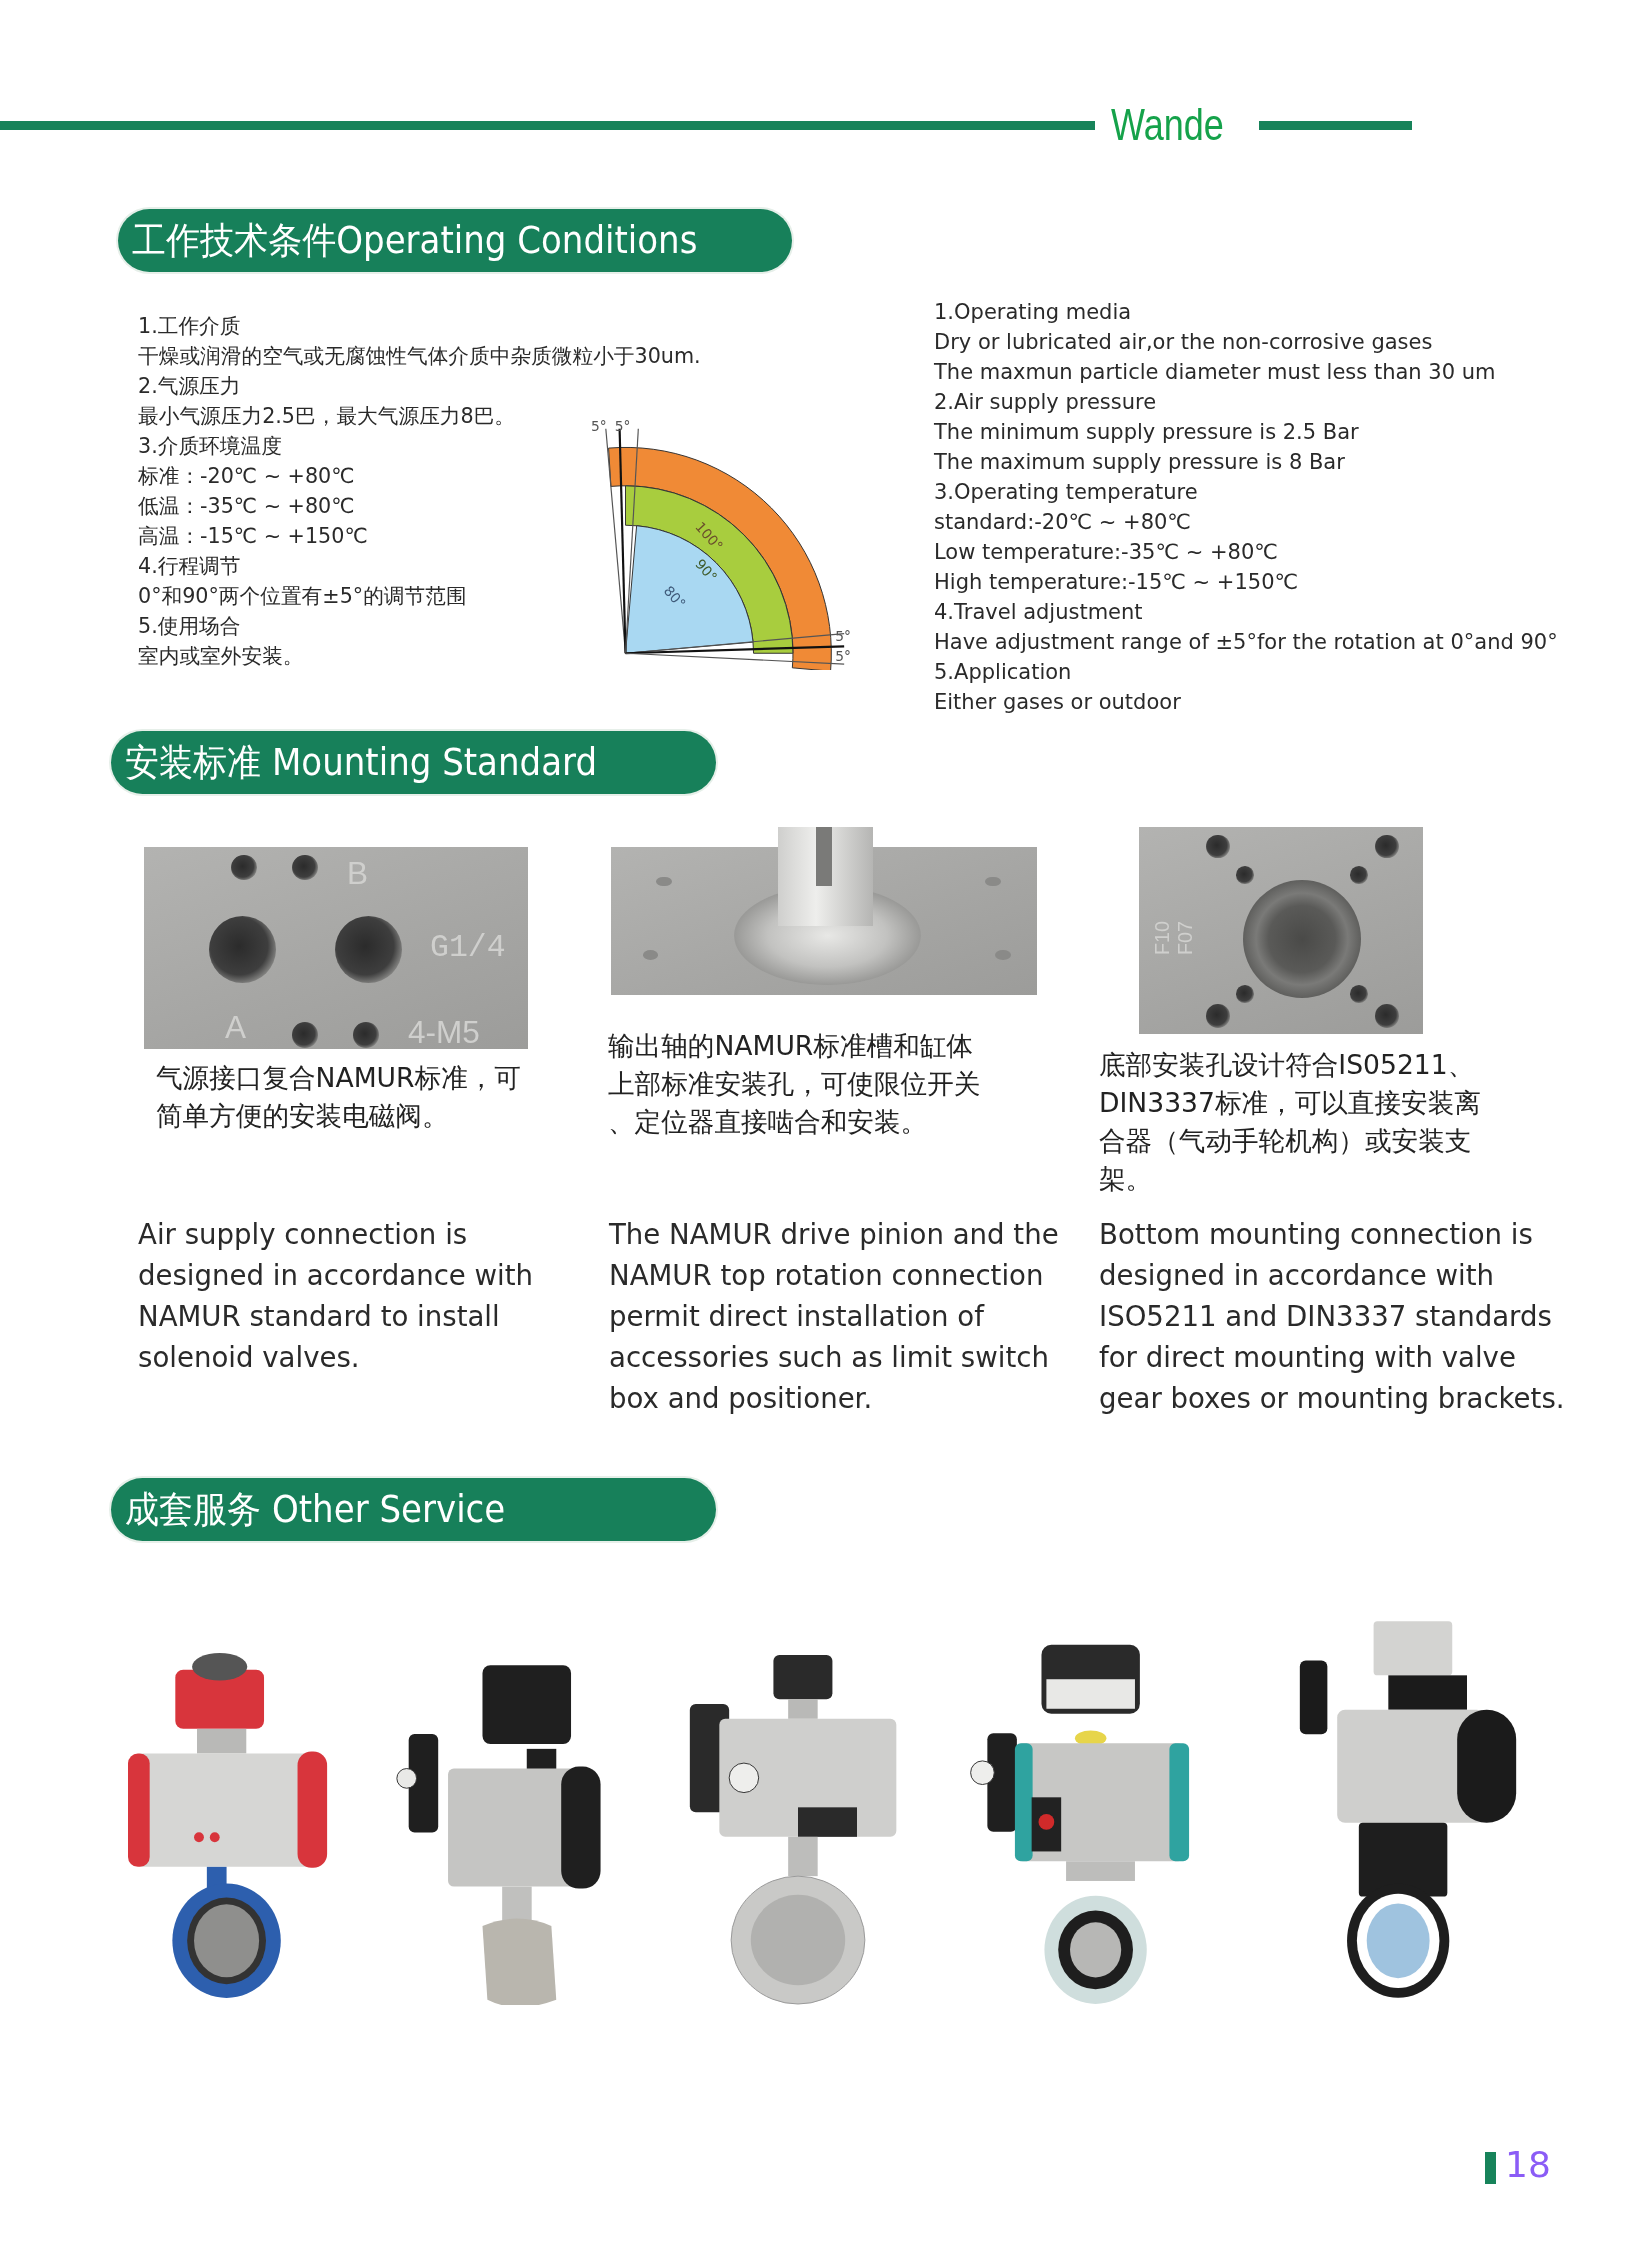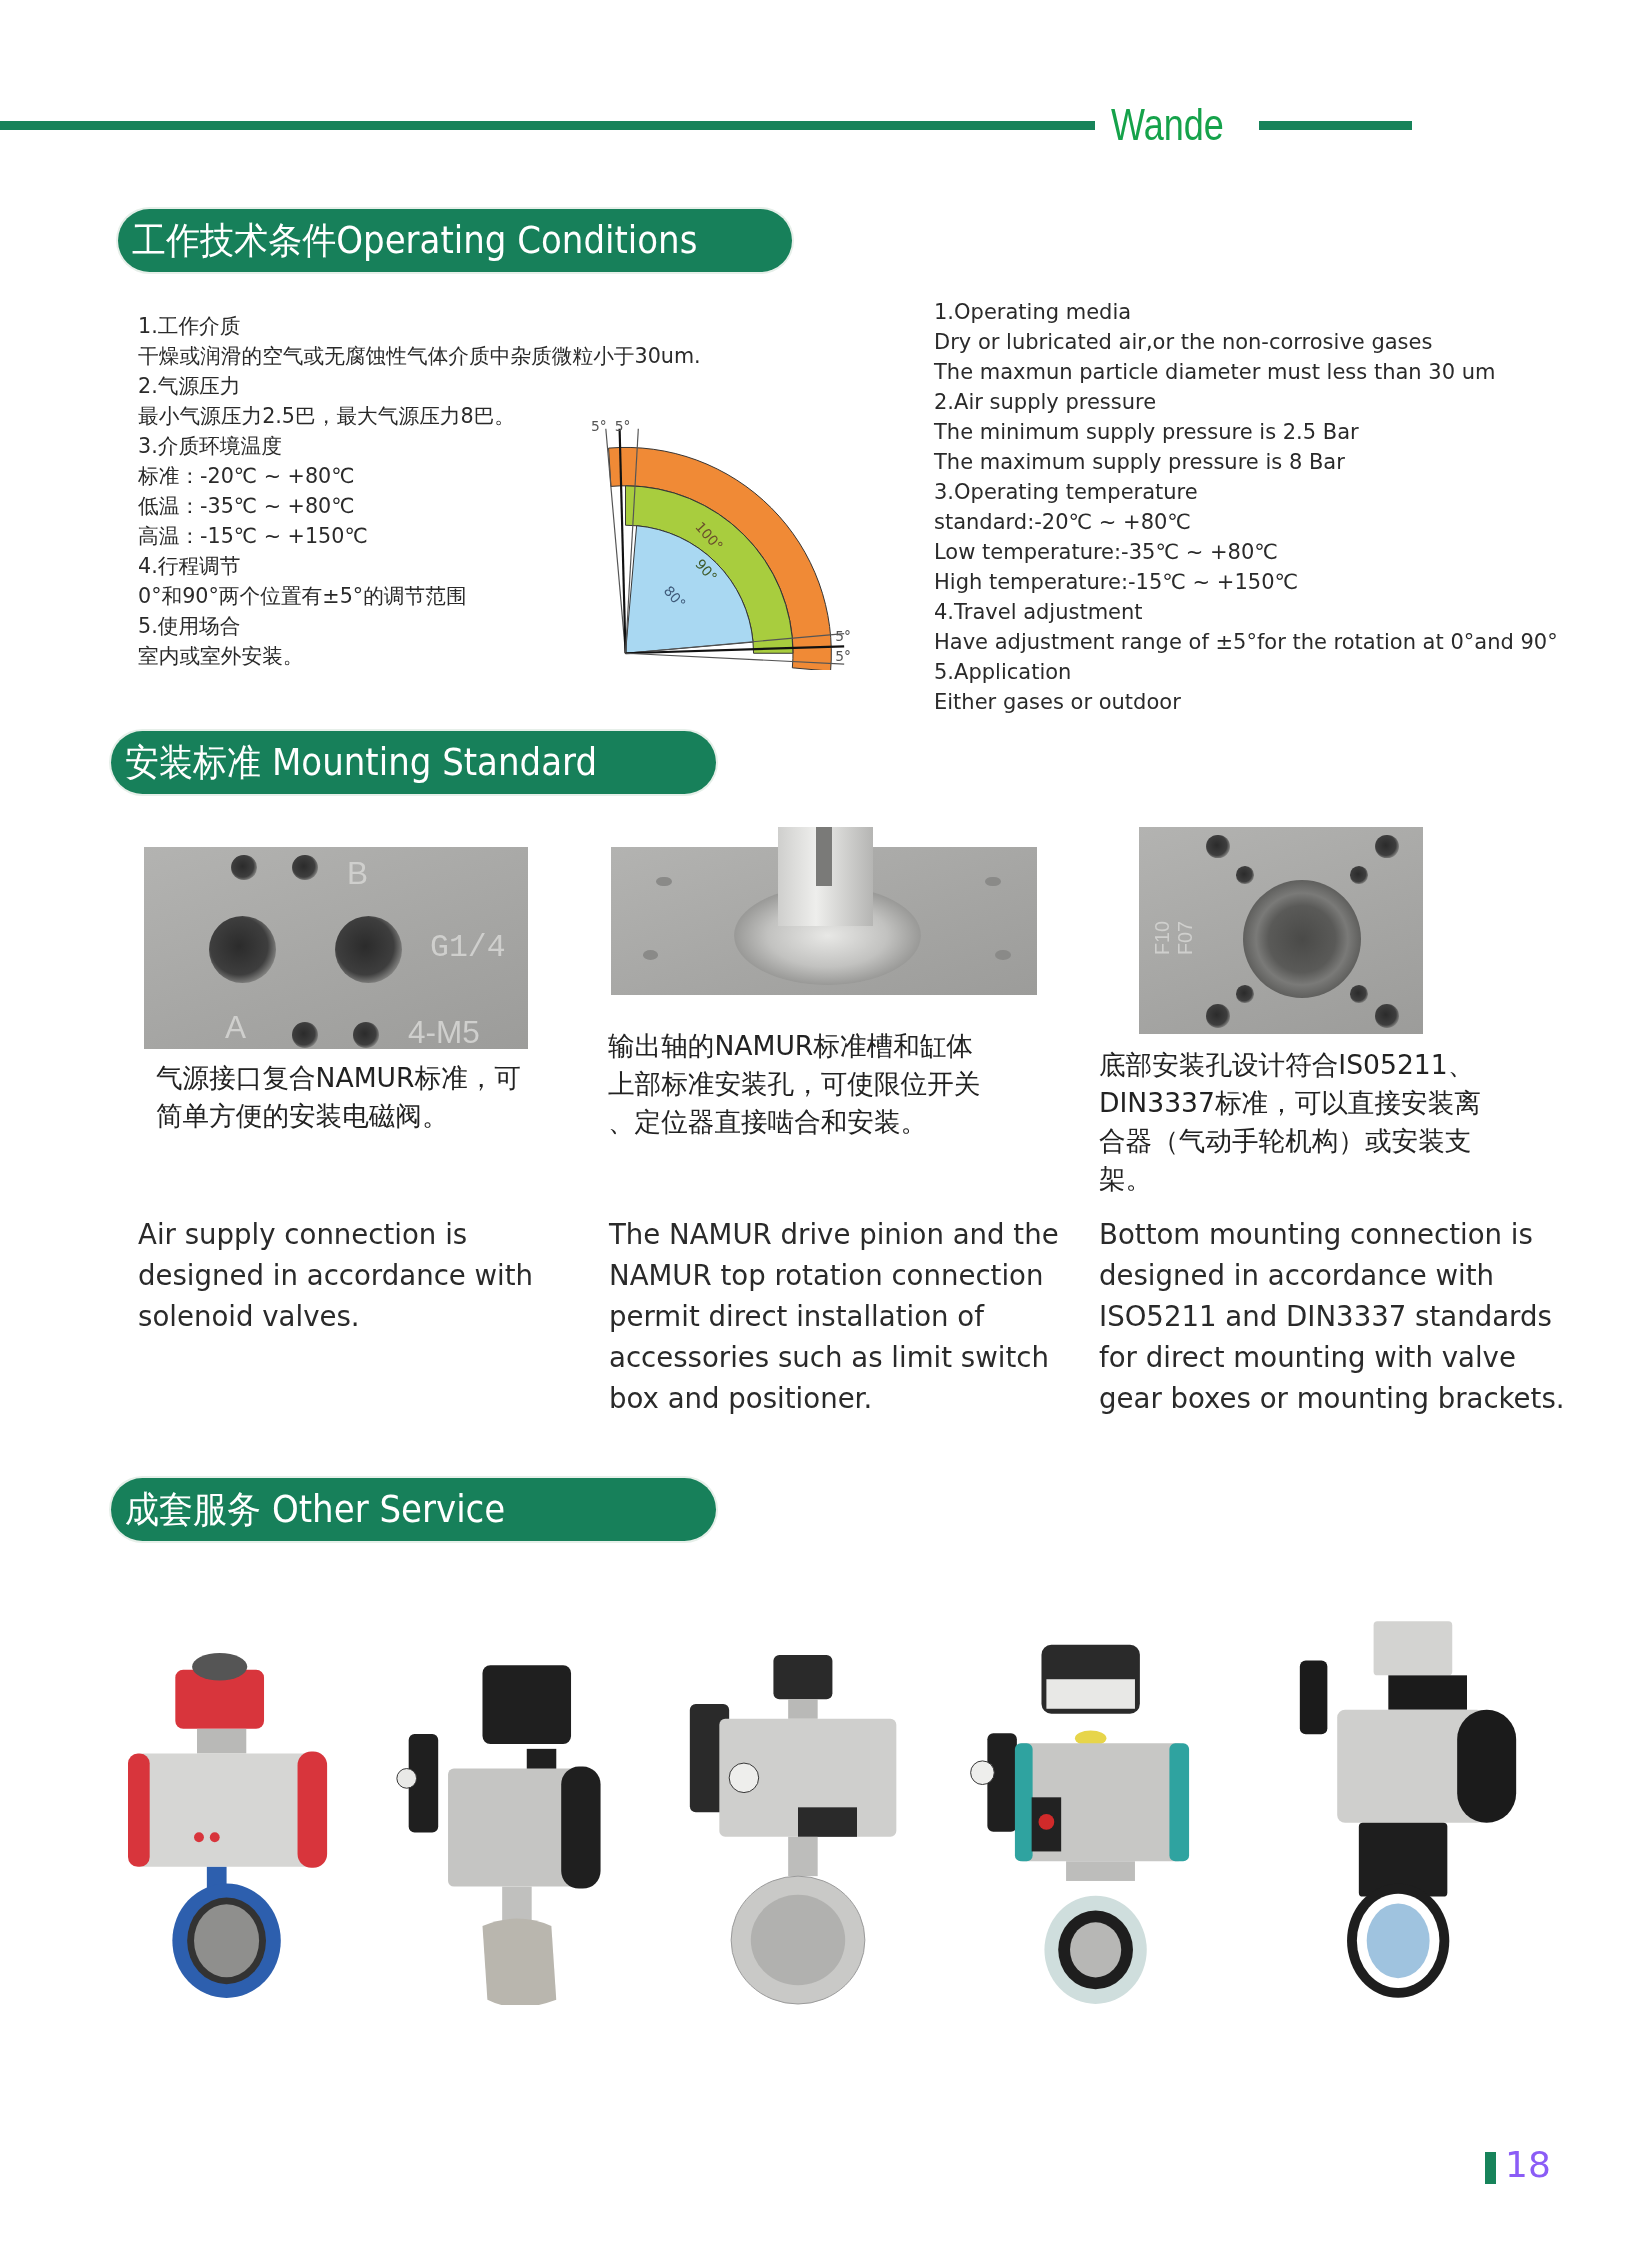--- a/index.html
+++ b/index.html
@@ -154,20 +154,21 @@
 <div class="abs cn-cap" style="left:1099px; top:1046px;">
   <div>底部安装孔设计符合IS05211、</div>
   <div>DIN3337标准，可以直接安装离</div>
   <div>合器（气动手轮机构）或安装支</div>
   <div>架。</div>
 </div>
 
 <div class="abs en-cap" style="left:138px; top:1214px;">
   <div>Air supply connection is</div>
   <div>designed in accordance with</div>
+  <div>NAMUR standard to install</div>
   <div>solenoid valves.</div>
 </div>
 <div class="abs en-cap" style="left:609px; top:1214px;">
   <div>The NAMUR drive pinion and the</div>
   <div>NAMUR top rotation connection</div>
   <div>permit direct installation of</div>
   <div>accessories such as limit switch</div>
   <div>box and positioner.</div>
 </div>
 <div class="abs en-cap" style="left:1099px; top:1214px;">

